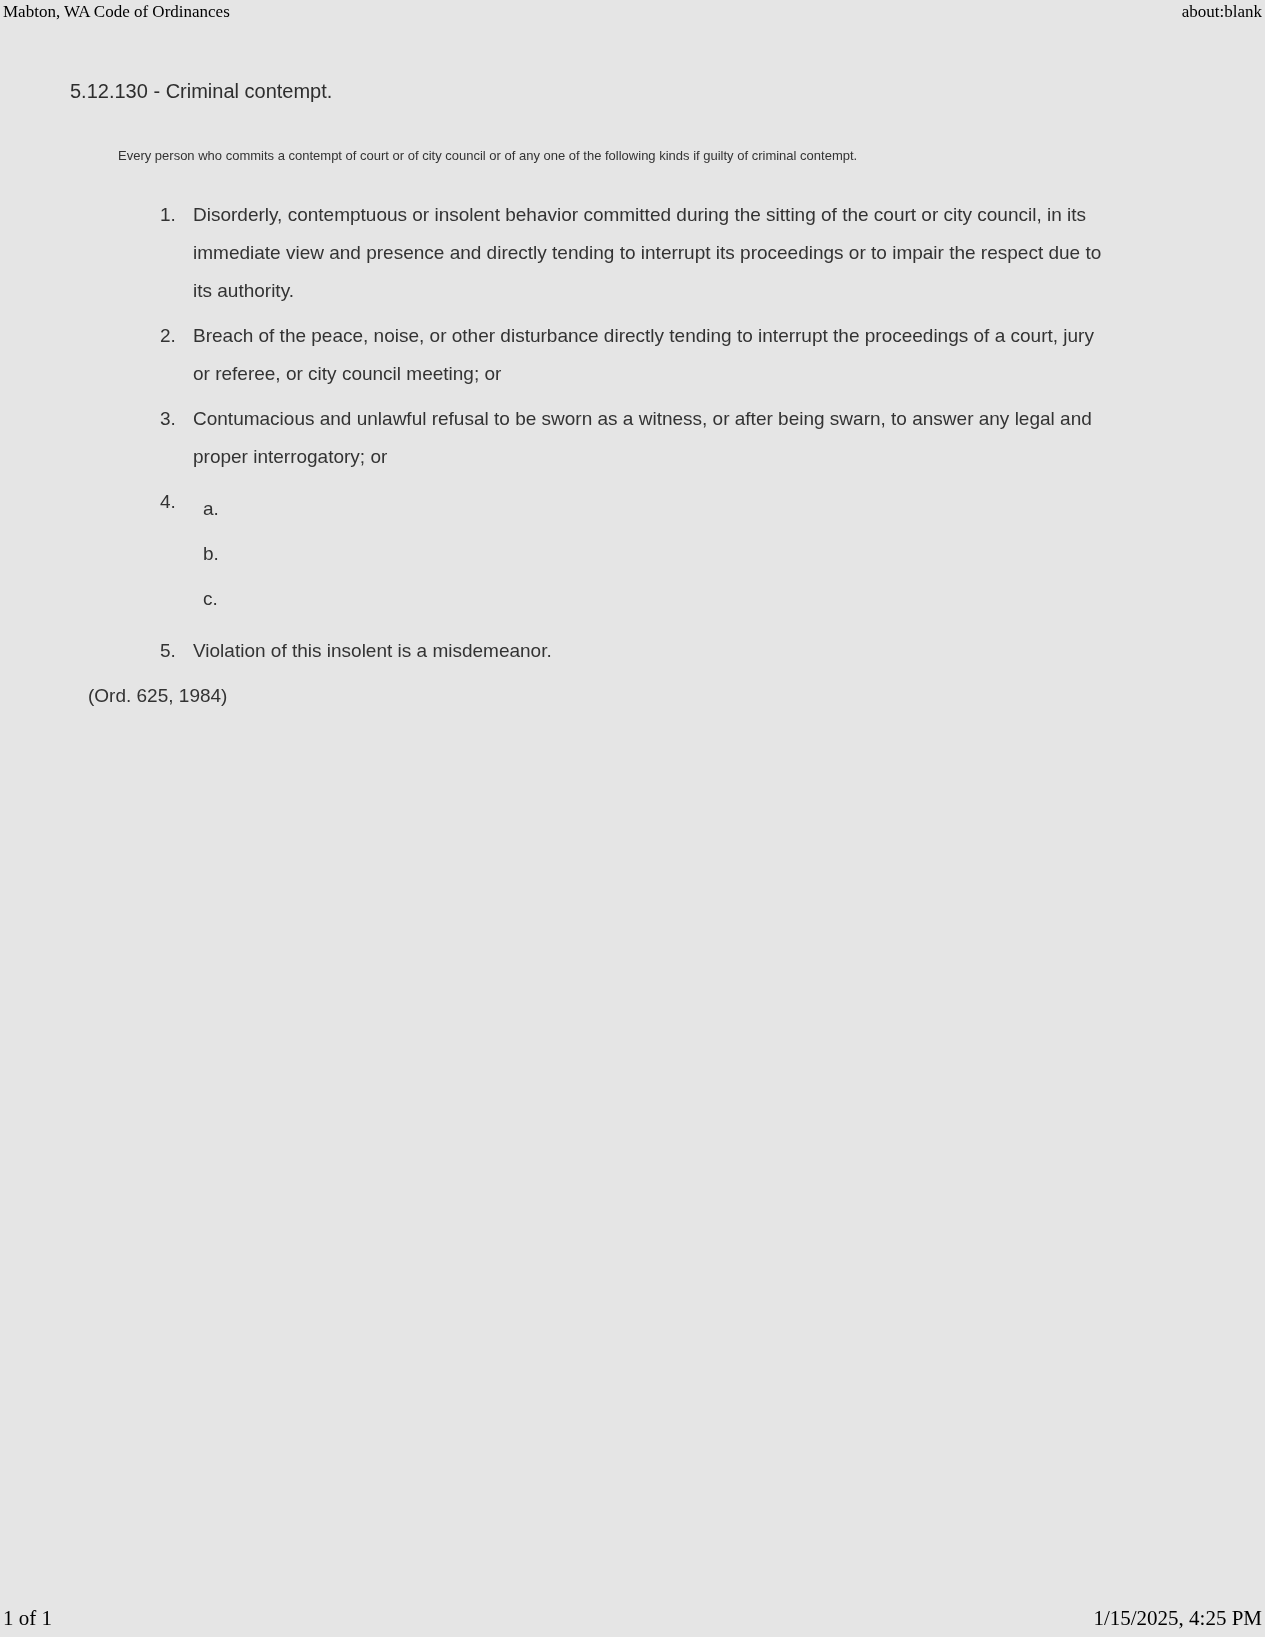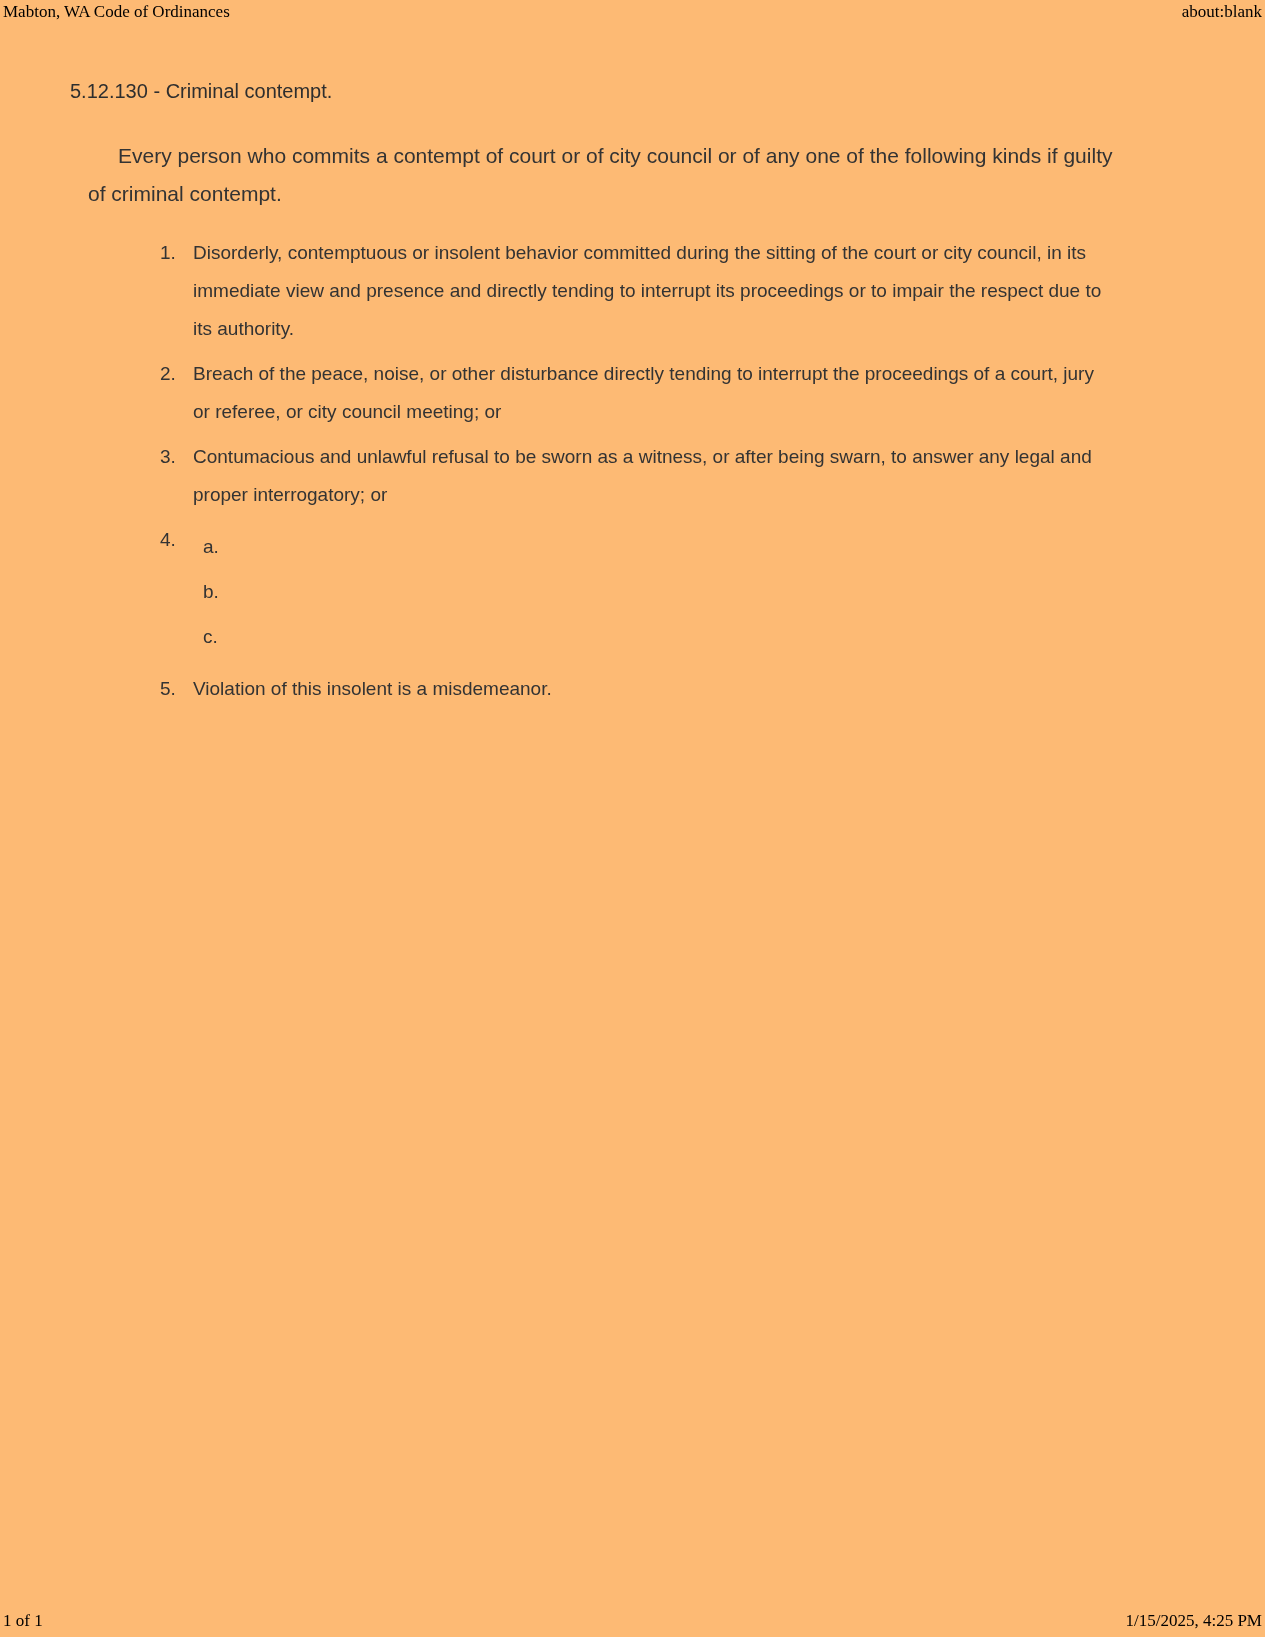--- a/index.html
+++ b/index.html
@@ -4,21 +4,21 @@
 <style>
   html, body {
     margin: 0;
     padding: 0;
     background: #ffffff;
   }
   .page {
     position: relative;
     width: 1265px;
     height: 1637px;
-    background: #fdba74;
+    background: #e5e5e5;
     font-family: "Liberation Sans", sans-serif;
     color: #333333;
     overflow: hidden;
   }
   
   .print-header {
     position: absolute;
     top: 2px;
     left: 3px;
     right: 3px;
@@ -29,41 +29,41 @@
     color: #000000;
   }
   .print-footer {
     position: absolute;
     bottom: 6px;
     left: 3px;
     right: 3px;
     display: flex;
     justify-content: space-between;
     font-family: "Liberation Serif", serif;
-    font-size: 17px;
+    font-size: 21px;
     color: #000000;
   }
   
   .content {
     position: absolute;
     top: 78px;
     left: 70px;
     width: 1075px;
   }
   .section-title {
     font-size: 20px;
     line-height: 26px;
     margin: 0;
     font-weight: normal;
     color: #2e2e2e;
   }
   .intro {
     margin: 33px 0 0 18px;
     width: 1038px;
-    font-size: 21px;
+    font-size: 13px;
     line-height: 38px;
     text-indent: 30px;
   }
   .list {
     margin: 21px 0 0 90px;
     padding: 0;
     list-style: none;
   }
   .item {
     display: flex;
@@ -142,20 +142,21 @@
             </li>
           </ol>
         </span>
       </li>
       <li class="item">
         <span class="marker">5.</span>
         <span class="item-body">Violation of this insolent is a misdemeanor.</span>
       </li>
     </ol>
 
+    <p class="ordinance">(Ord. 625, 1984)</p>
 
   </div>
 
   <div class="print-footer">
     <span>1 of 1</span>
     <span>1/15/2025, 4:25 PM</span>
   </div>
 
 </div>
 

